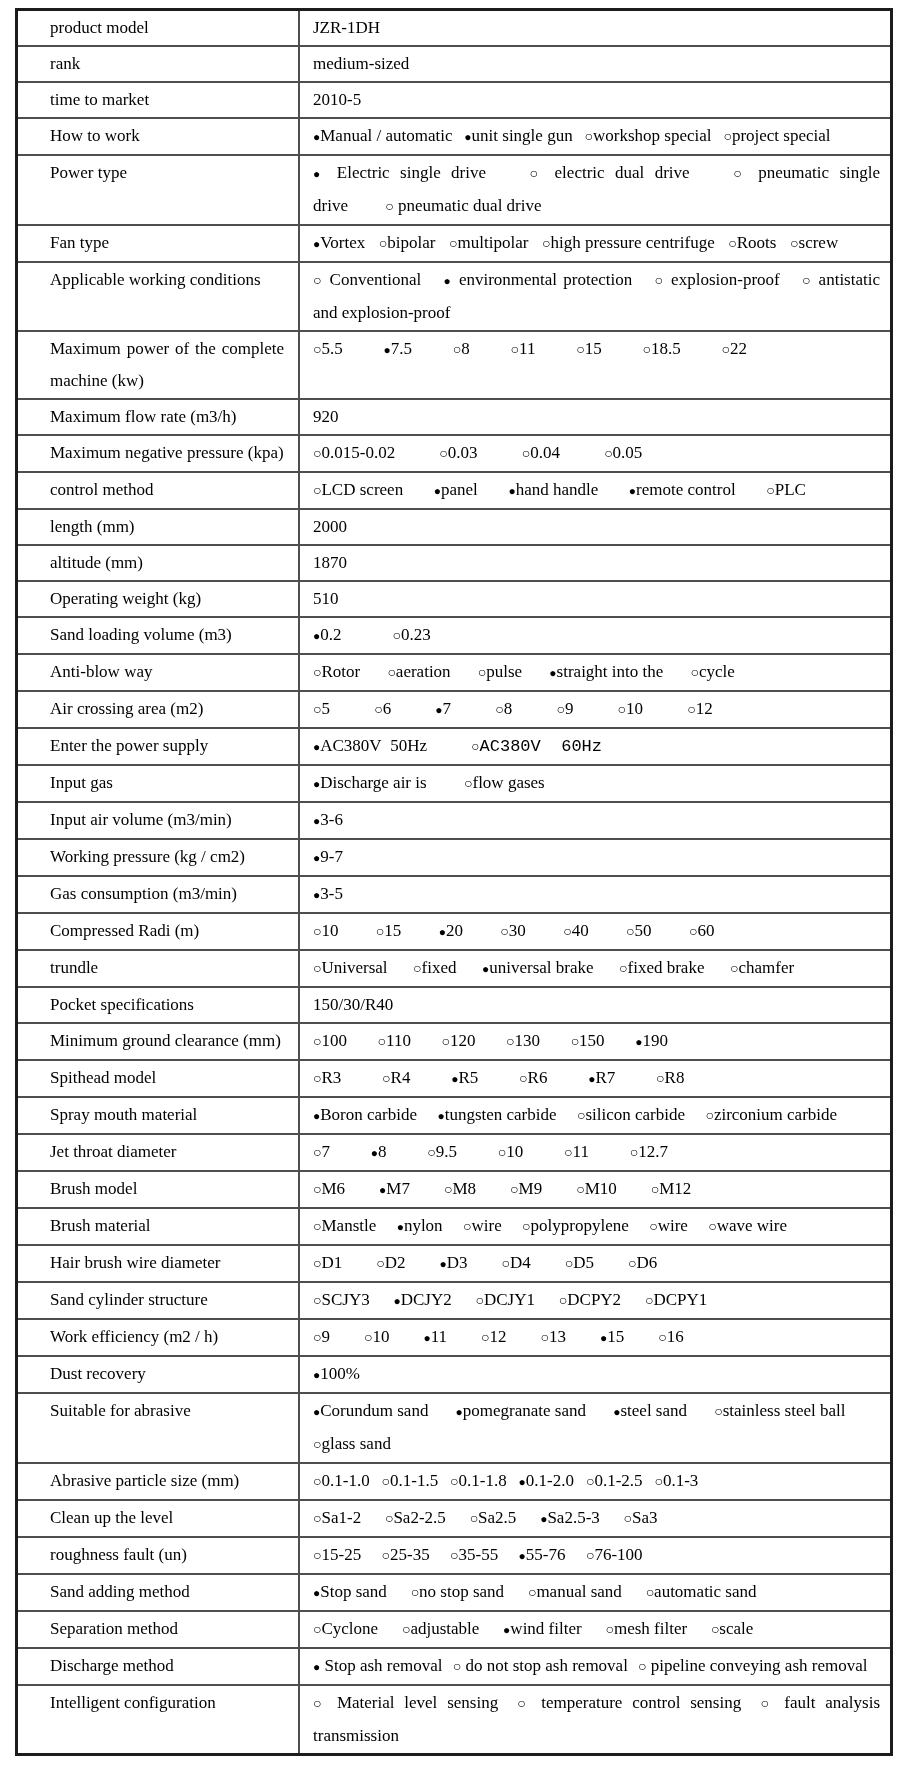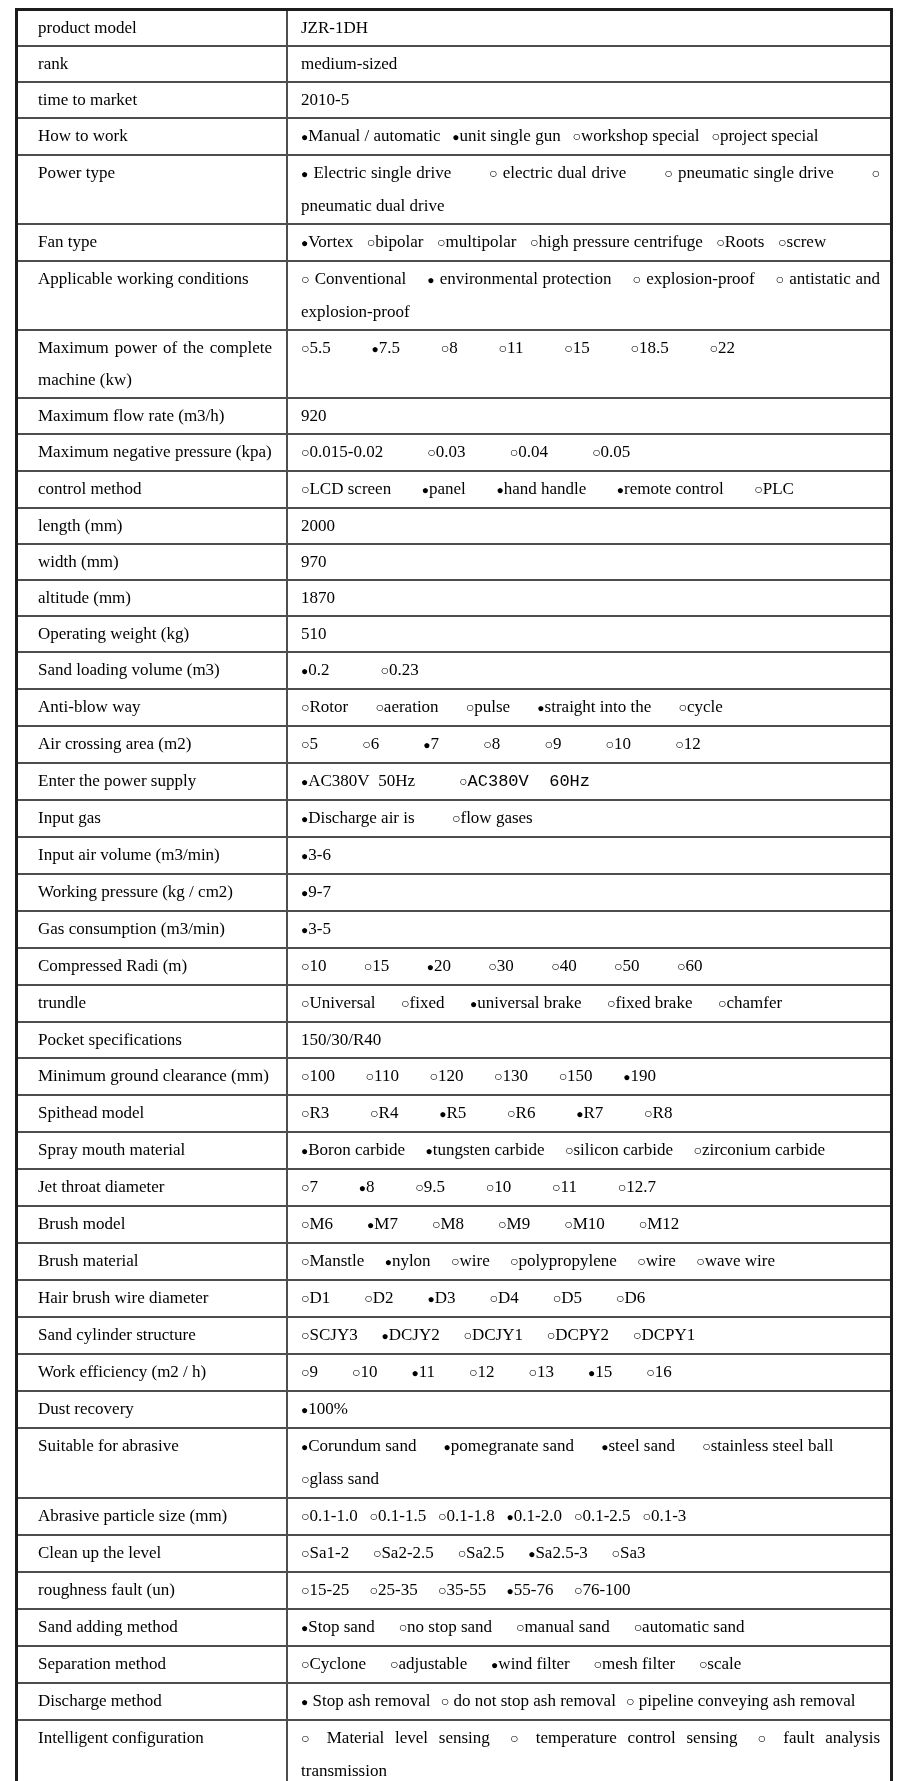--- a/index.html
+++ b/index.html
@@ -21,21 +21,21 @@
     border:3px solid #1c1c1c;
   }
   td{
     border:2px solid #4e4e4e;
     vertical-align:top;
     line-height:32px;
     padding:1px 10px 1px 13px;
   }
   td.lbl{
     width:234px;
-    padding-left:20px;
+    padding-left:32px;
     padding-right:14px;
     text-align:justify;
   }
   td.val{}
   td.val.fluid{text-align:justify;}
   .opt{display:inline-block;white-space:nowrap;}
   .fluid .opt{display:inline;white-space:normal;}
   .mk{display:inline;}
   .mk-f{font-size:12px;}
   .mk-e{font-size:14px;}
@@ -88,24 +88,20 @@
         </tr>
         <tr>
           <td class="lbl">control method</td>
           <td class="val"><span class="opt" style="margin-right: 1.8em;"><span class="mk mk-e">○</span><span>LCD screen</span></span><span class="opt" style="margin-right: 1.8em;"><span class="mk mk-f">●</span><span>panel</span></span><span class="opt" style="margin-right: 1.8em;"><span class="mk mk-f">●</span><span>hand handle</span></span><span class="opt" style="margin-right: 1.8em;"><span class="mk mk-f">●</span><span>remote control</span></span><span class="opt" style="margin-right: 1.8em;"><span class="mk mk-e">○</span><span>PLC</span></span></td>
         </tr>
         <tr>
           <td class="lbl">length (mm)</td>
           <td class="val">2000</td>
         </tr>
         <tr>
-          <td class="lbl">width (mm)</td>
-          <td class="val">970</td>
-        </tr>
-        <tr>
           <td class="lbl">altitude (mm)</td>
           <td class="val">1870</td>
         </tr>
         <tr>
           <td class="lbl">Operating weight (kg)</td>
           <td class="val">510</td>
         </tr>
         <tr>
           <td class="lbl">Sand loading volume (m3)</td>
           <td class="val"><span class="opt" style="margin-right: 3em;"><span class="mk mk-f">●</span><span>0.2</span></span><span class="opt" style="margin-right: 3em;"><span class="mk mk-e">○</span><span>0.23</span></span></td>

